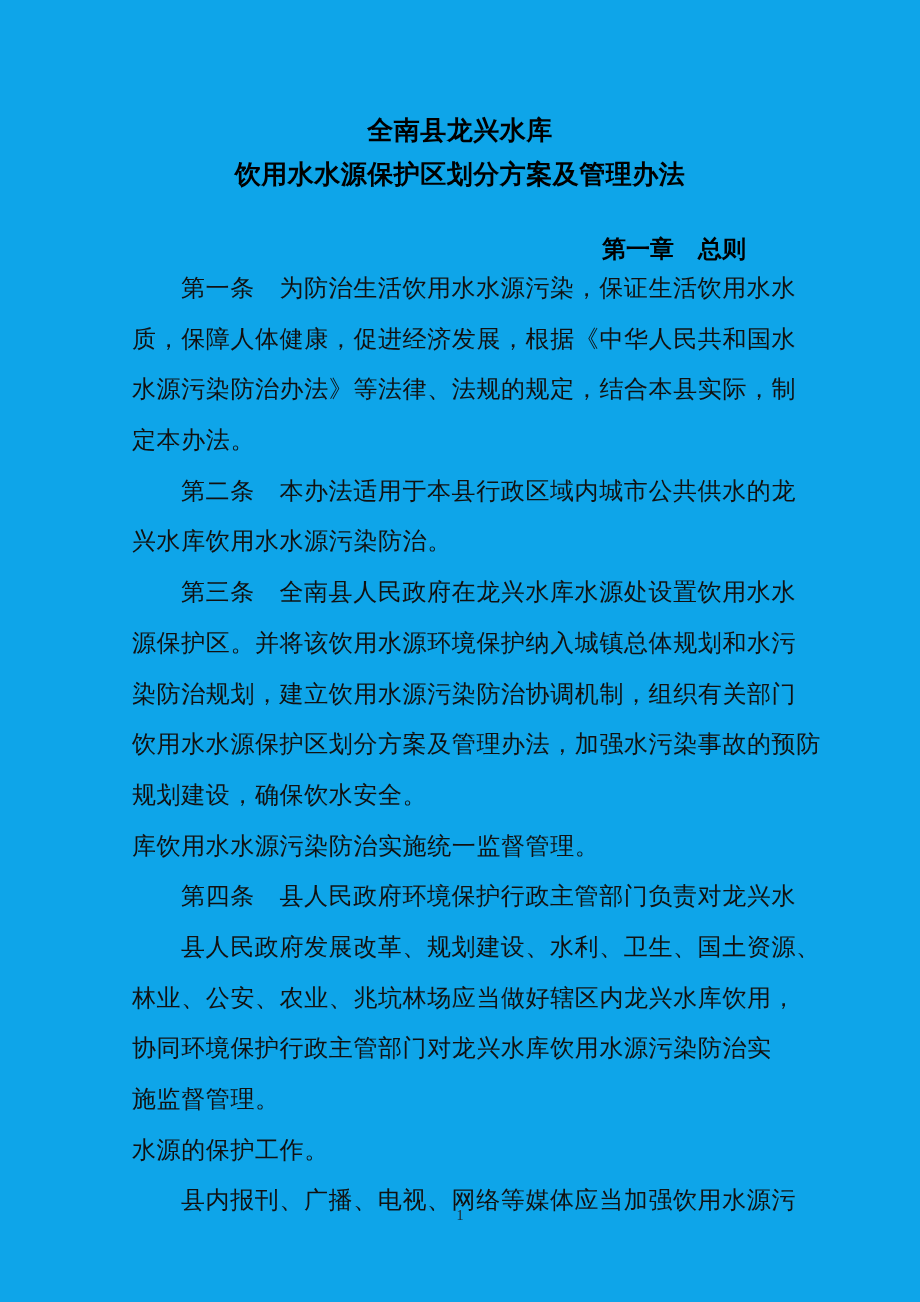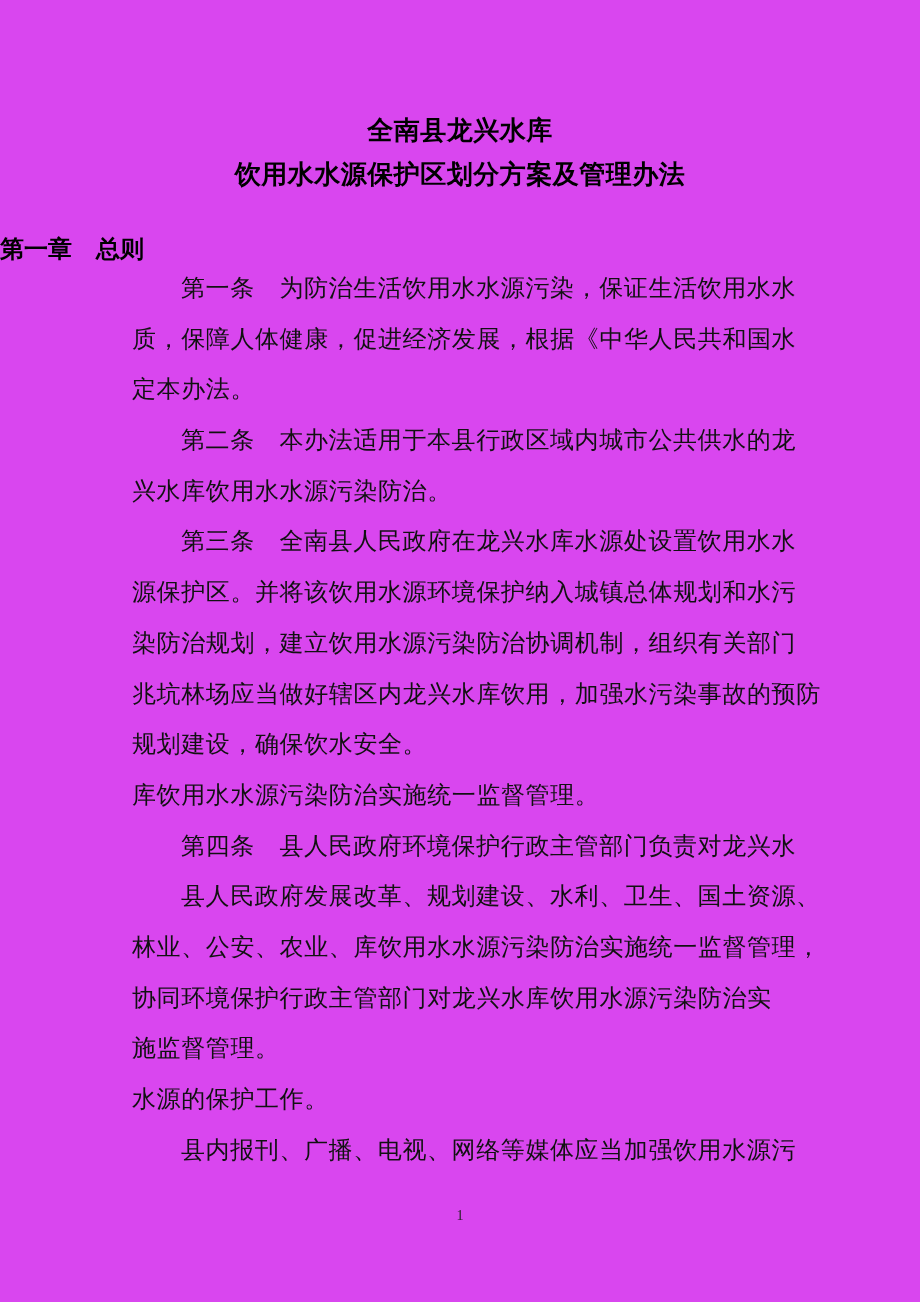--- a/index.html
+++ b/index.html
@@ -1,26 +1,26 @@
 <!DOCTYPE html>
 <html><head>
 <meta charset="utf-8">
 <style>
   html, body { margin: 0; padding: 0; background: #ffffff; }
   body { width: 920px; height: 1302px; position: relative; overflow: hidden; }
-  .page { position: absolute; left: 0; top: 0; width: 920px; height: 1302px; background: #d946ef; }
+  .page { position: absolute; left: 0; top: 0; width: 920px; height: 1302px; background: #0ea5e9; }
   .title {
     position: absolute; left: 0; width: 920px; text-align: center;
     font-family: "DejaVu Sans", sans-serif; font-weight: bold; color: #000;
     font-size: 26px; letter-spacing: 0.5px;
   }
   .t1 { top: 113px; }
   .t2 { top: 157px; }
   .chapter {
-    position: absolute; left: 0; width: 746px; text-align: left; top: 233px;
+    position: absolute; left: 0; width: 746px; text-align: right; top: 233px;
     font-family: "DejaVu Sans", sans-serif; font-weight: bold; font-size: 24px; color: #000;
     white-space: pre;
   }
   .body {
     position: absolute; left: 132px; top: 268px; width: 670px;
     font-family: "DejaVu Serif", serif; font-size: 24px; color: #111;
   }
   .line { height: 50.7px; line-height: 40px; white-space: pre; letter-spacing: 0.6px; }
   .indent { padding-left: 49px; }
   .page-number {
@@ -32,32 +32,33 @@
 <body>
 
 <div class="page">
   <div class="title t1">全南县龙兴水库</div>
   <div class="title t2">饮用水水源保护区划分方案及管理办法</div>
   <div class="chapter">第一章　总则</div>
 
   <div class="body">
     <div class="line indent">第一条　为防治生活饮用水水源污染，保证生活饮用水水</div>
     <div class="line">质，保障人体健康，促进经济发展，根据《中华人民共和国水</div>
+    <div class="line">水源污染防治办法》等法律、法规的规定，结合本县实际，制</div>
     <div class="line">定本办法。</div>
     <div class="line indent">第二条　本办法适用于本县行政区域内城市公共供水的龙</div>
     <div class="line">兴水库饮用水水源污染防治。</div>
     <div class="line indent">第三条　全南县人民政府在龙兴水库水源处设置饮用水水</div>
     <div class="line">源保护区。并将该饮用水源环境保护纳入城镇总体规划和水污</div>
     <div class="line">染防治规划，建立饮用水源污染防治协调机制，组织有关部门</div>
-    <div class="line">兆坑林场应当做好辖区内龙兴水库饮用，加强水污染事故的预防</div>
+    <div class="line">饮用水水源保护区划分方案及管理办法，加强水污染事故的预防</div>
     <div class="line">规划建设，确保饮水安全。</div>
     <div class="line">库饮用水水源污染防治实施统一监督管理。</div>
     <div class="line indent">第四条　县人民政府环境保护行政主管部门负责对龙兴水</div>
     <div class="line indent">县人民政府发展改革、规划建设、水利、卫生、国土资源、</div>
-    <div class="line">林业、公安、农业、库饮用水水源污染防治实施统一监督管理，</div>
+    <div class="line">林业、公安、农业、兆坑林场应当做好辖区内龙兴水库饮用，</div>
     <div class="line">协同环境保护行政主管部门对龙兴水库饮用水源污染防治实</div>
     <div class="line">施监督管理。</div>
     <div class="line">水源的保护工作。</div>
     <div class="line indent">县内报刊、广播、电视、网络等媒体应当加强饮用水源污</div>
 
   </div>
 
   <div class="page-number">1</div>
 </div>
 

